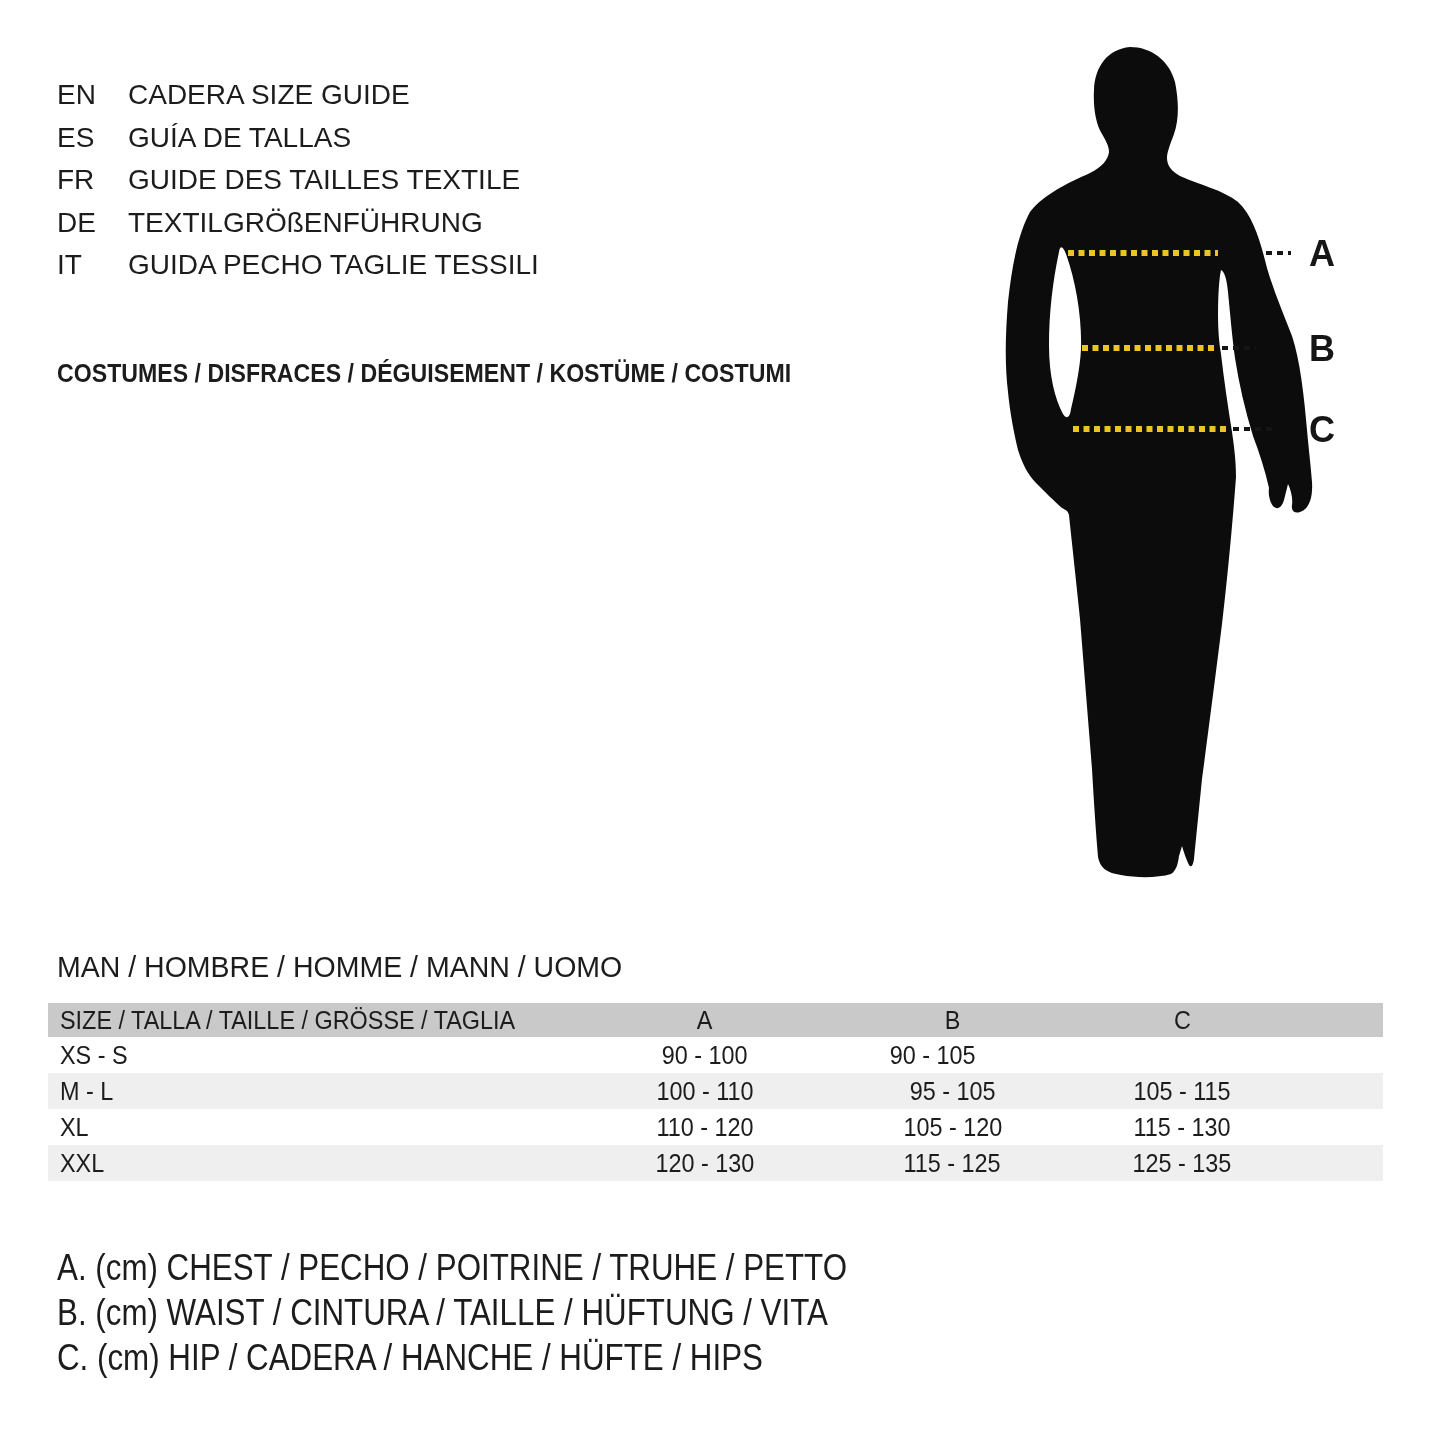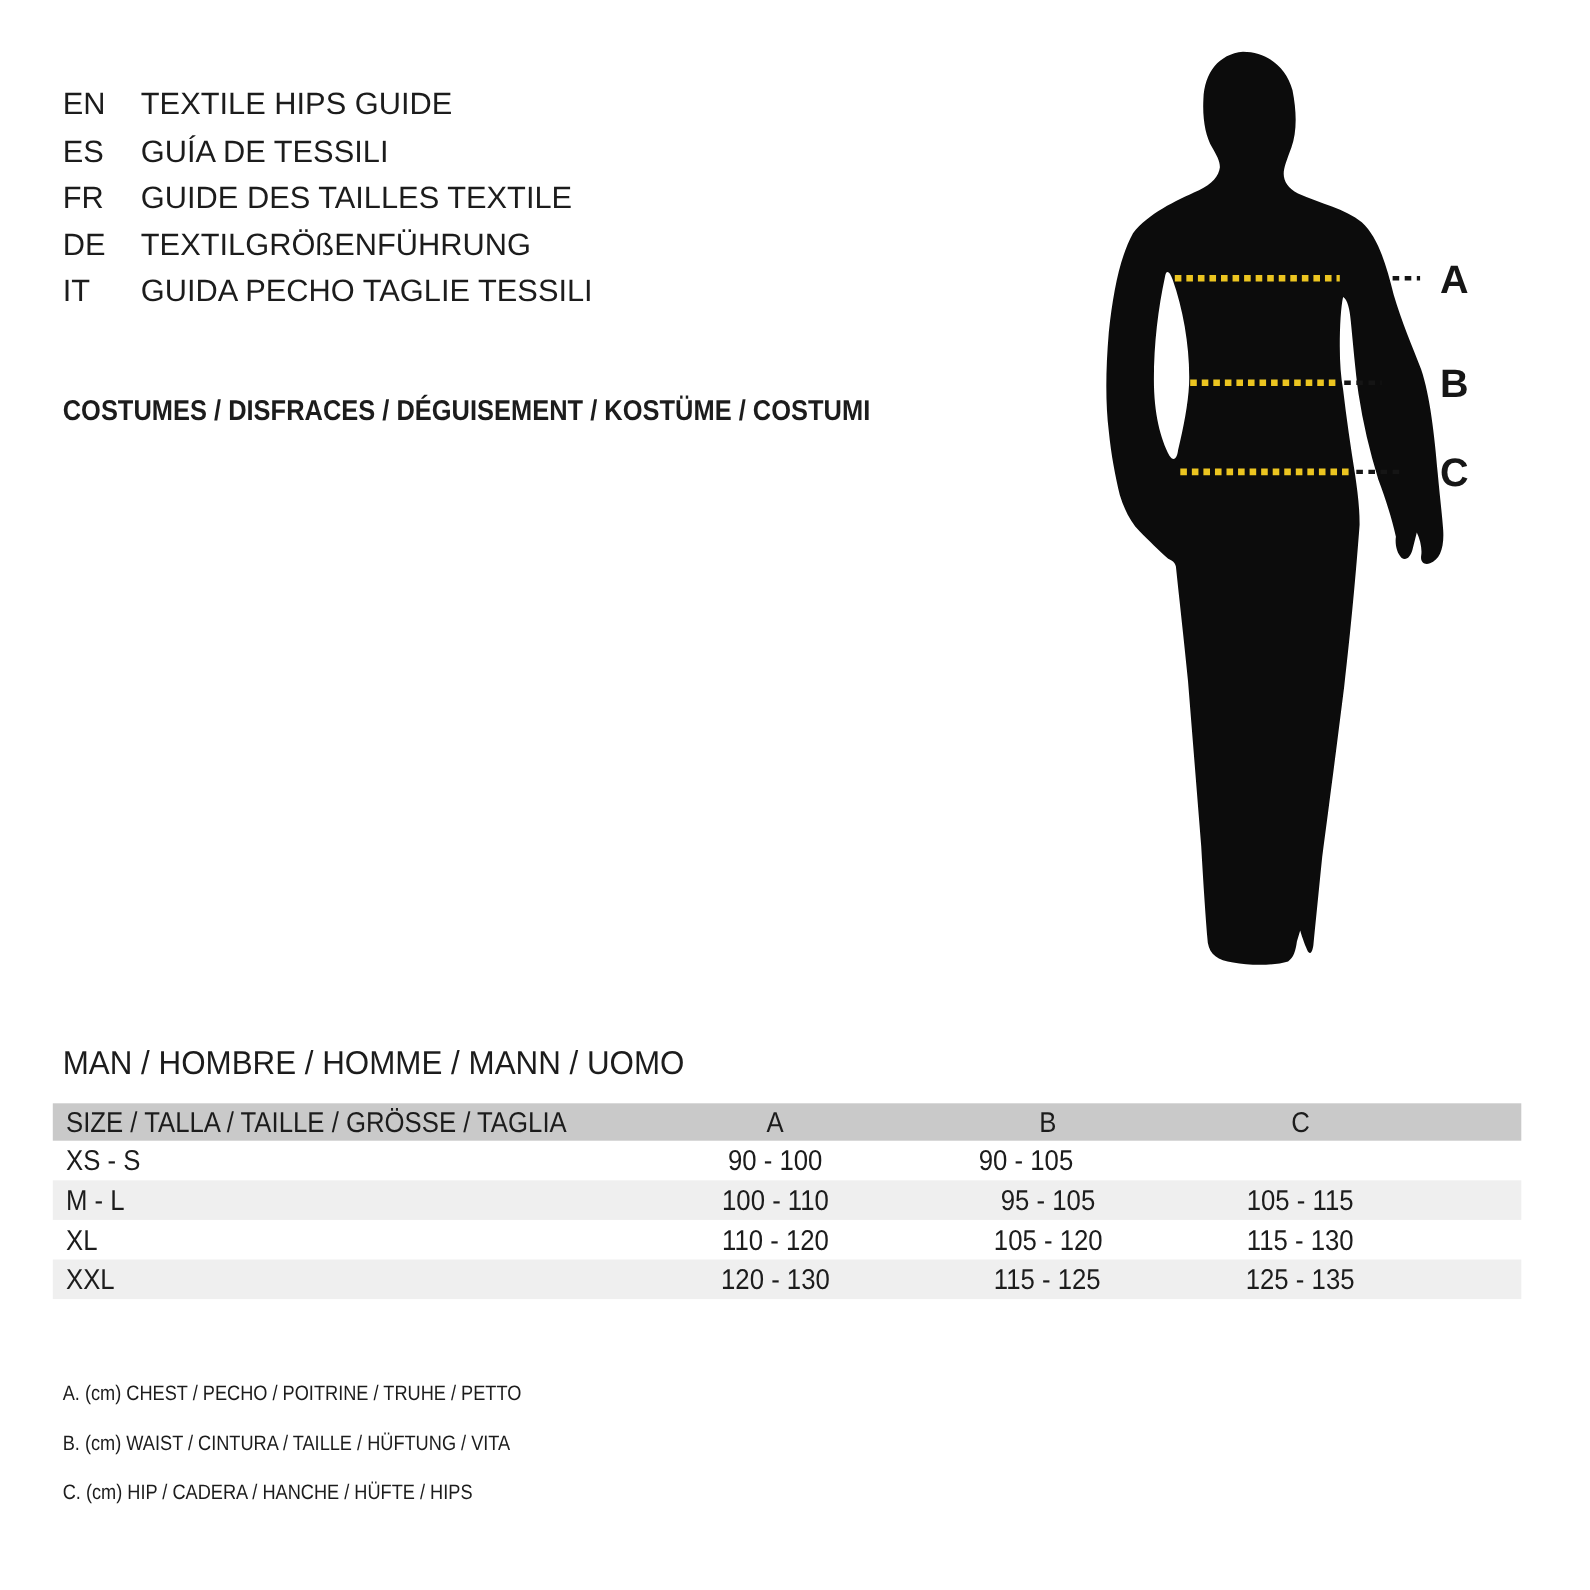--- a/index.html
+++ b/index.html
@@ -33,40 +33,40 @@
   .trow{display:flex;height:36px;line-height:36px;align-items:center;}
   .thead{height:34px;line-height:34px;background:#c9c9c9;}
   .r-alt{background:#efefef;}
   .cell{overflow:visible;white-space:nowrap;}
   .c-label{width:40%;padding-left:12px;box-sizing:border-box;text-align:left;}
   .c-a{width:18.4%;text-align:center;}
   .c-b{width:18.7%;text-align:center;}
   .c-c{width:15.7%;text-align:center;}
   .c-sp{flex:1;}
   
-  .legend-line{position:absolute;left:57px;height:32px;line-height:32px;font-size:19px;white-space:nowrap;}
+  .legend-line{position:absolute;left:57px;height:32px;line-height:32px;font-size:36px;white-space:nowrap;}
   .lg0{top:1252px;} .lg1{top:1297px;} .lg2{top:1342px;text-align:right;}
   
   .sx95{display:inline-block;transform:scaleX(.95);transform-origin:0 50%;white-space:nowrap;}
   .sx90{display:inline-block;transform:scaleX(.90);transform-origin:0 50%;white-space:nowrap;}
   .sx90c{display:inline-block;transform:scaleX(.90);transform-origin:50% 50%;white-space:nowrap;}
   .sx89{display:inline-block;transform:scaleX(.89);transform-origin:0 50%;white-space:nowrap;}
   .sx87{display:inline-block;transform:scaleX(.87);transform-origin:0 50%;white-space:nowrap;}
 </style>
 </head>
 <body>
 
 <div class="page">
 
   <div class="lang-block">
     <div class="lang-row">
-      <span class="lang-code">EN</span><span>TEXTILE HIPS GUIDE</span>
+      <span class="lang-code">EN</span><span>CADERA SIZE GUIDE</span>
     </div>
     <div class="lang-row">
-      <span class="lang-code">ES</span><span>GUÍA DE TESSILI</span>
+      <span class="lang-code">ES</span><span>GUÍA DE TALLAS</span>
     </div>
     <div class="lang-row">
       <span class="lang-code">FR</span><span>GUIDE DES TAILLES TEXTILE</span>
     </div>
     <div class="lang-row">
       <span class="lang-code">DE</span><span>TEXTILGRÖßENFÜHRUNG</span>
     </div>
     <div class="lang-row">
       <span class="lang-code">IT</span><span>GUIDA PECHO TAGLIE TESSILI</span>
     </div>

